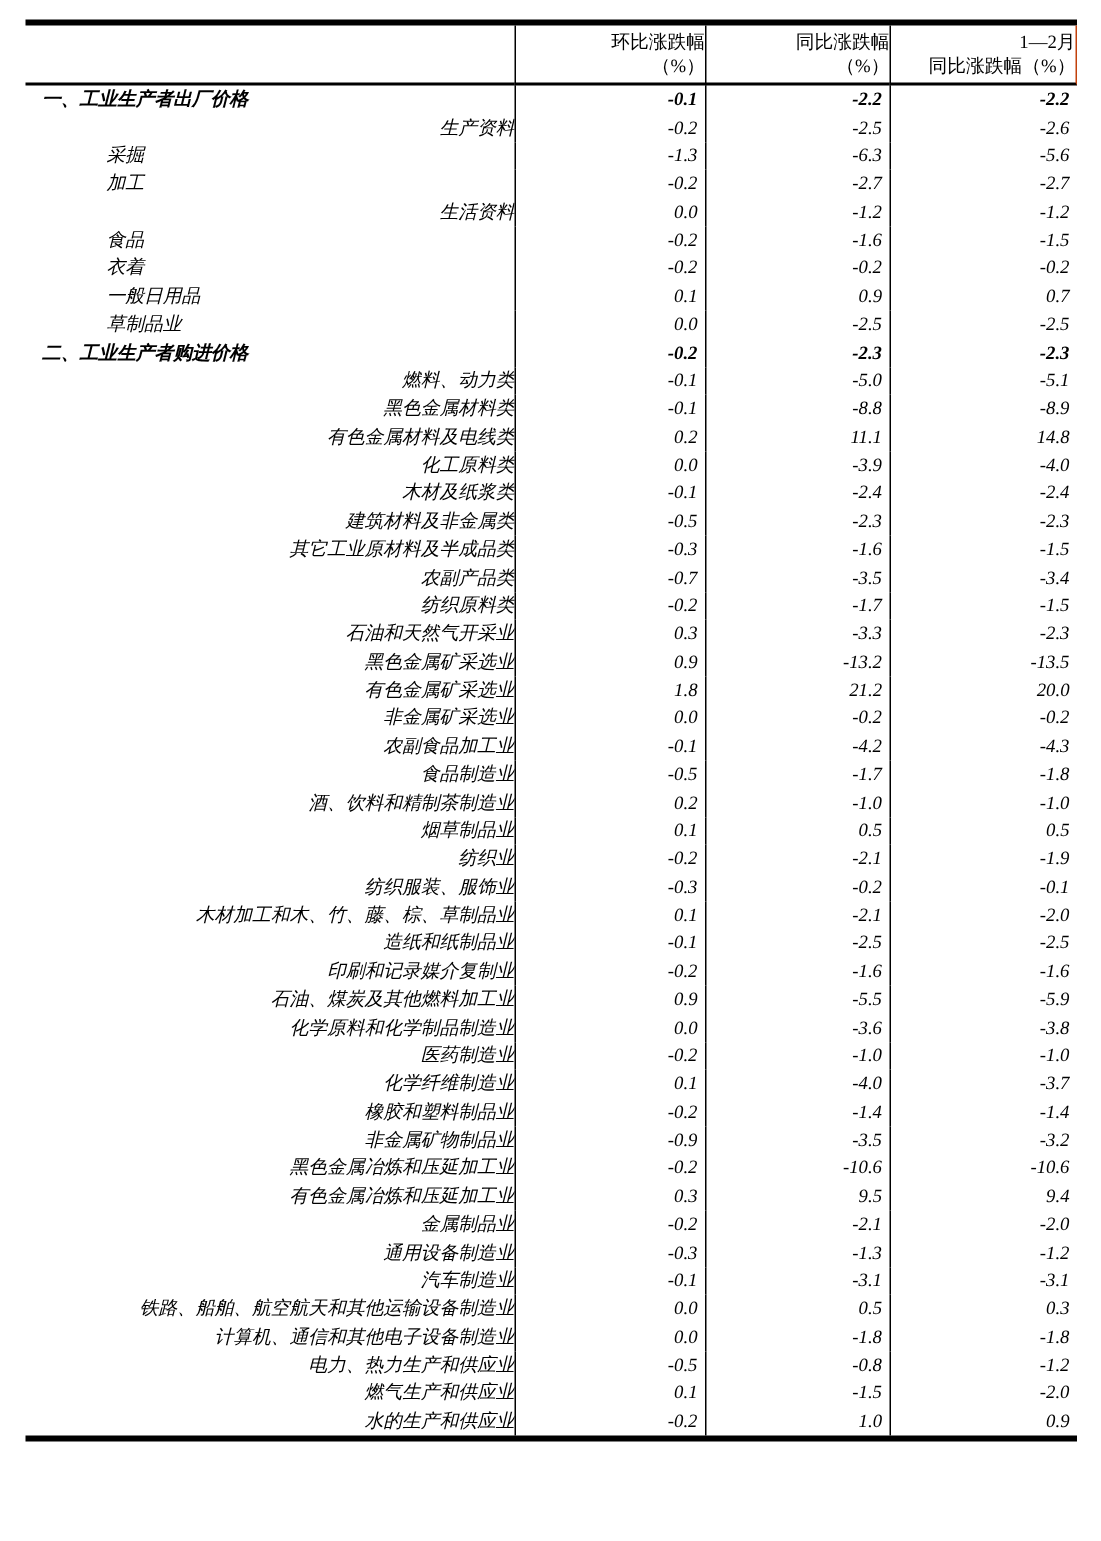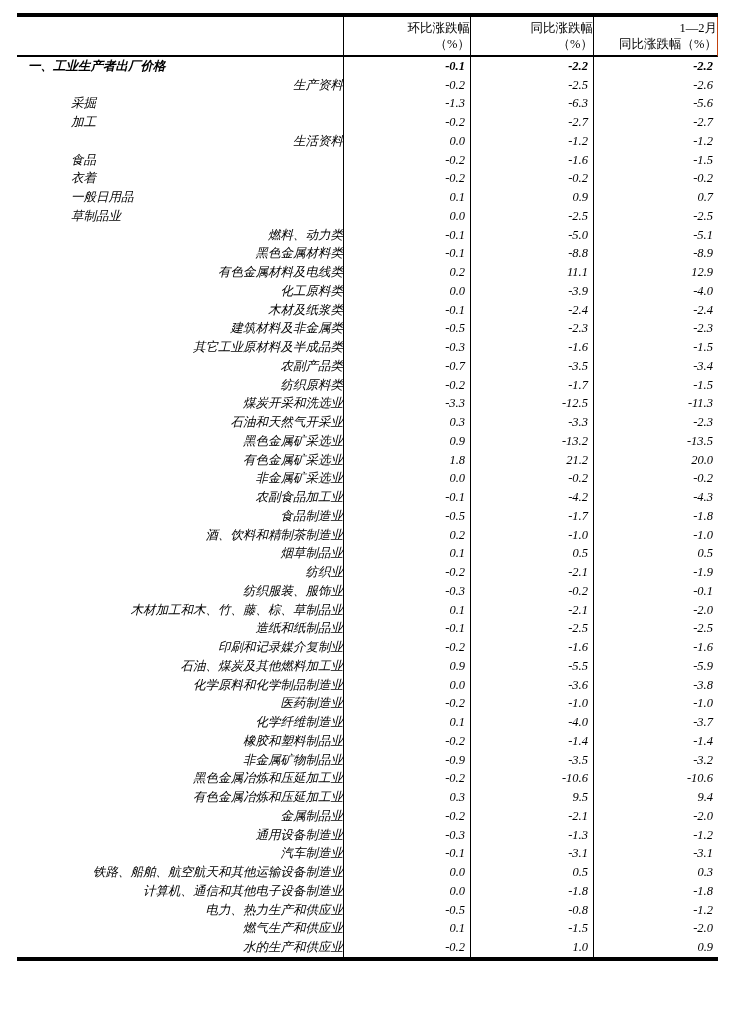--- a/index.html
+++ b/index.html
@@ -137,37 +137,43 @@
     <td class="val">0.1</td>
     <td class="val">0.9</td>
     <td class="val">0.7</td>
   </tr>
         <tr>
     <td class="label lv2">草制品业</td>
     <td class="val">0.0</td>
     <td class="val">-2.5</td>
     <td class="val">-2.5</td>
   </tr>
+        <tr class="bold">
+    <td class="label lv0">二、工业生产者购进价格</td>
+    <td class="val">-0.2</td>
+    <td class="val">-2.3</td>
+    <td class="val">-2.3</td>
+  </tr>
         <tr>
     <td class="label lv1">燃料、动力类</td>
     <td class="val">-0.1</td>
     <td class="val">-5.0</td>
     <td class="val">-5.1</td>
   </tr>
         <tr>
     <td class="label lv1">黑色金属材料类</td>
     <td class="val">-0.1</td>
     <td class="val">-8.8</td>
     <td class="val">-8.9</td>
   </tr>
         <tr>
     <td class="label lv1">有色金属材料及电线类</td>
     <td class="val">0.2</td>
     <td class="val">11.1</td>
-    <td class="val">12.9</td>
+    <td class="val">14.8</td>
   </tr>
         <tr>
     <td class="label lv1">化工原料类</td>
     <td class="val">0.0</td>
     <td class="val">-3.9</td>
     <td class="val">-4.0</td>
   </tr>
         <tr>
     <td class="label lv1">木材及纸浆类</td>
     <td class="val">-0.1</td>
@@ -190,26 +196,20 @@
     <td class="label lv1">农副产品类</td>
     <td class="val">-0.7</td>
     <td class="val">-3.5</td>
     <td class="val">-3.4</td>
   </tr>
         <tr>
     <td class="label lv1">纺织原料类</td>
     <td class="val">-0.2</td>
     <td class="val">-1.7</td>
     <td class="val">-1.5</td>
-  </tr>
-        <tr>
-    <td class="label lv1">煤炭开采和洗选业</td>
-    <td class="val">-3.3</td>
-    <td class="val">-12.5</td>
-    <td class="val">-11.3</td>
   </tr>
         <tr>
     <td class="label lv1">石油和天然气开采业</td>
     <td class="val">0.3</td>
     <td class="val">-3.3</td>
     <td class="val">-2.3</td>
   </tr>
         <tr>
     <td class="label lv1">黑色金属矿采选业</td>
     <td class="val">0.9</td>

